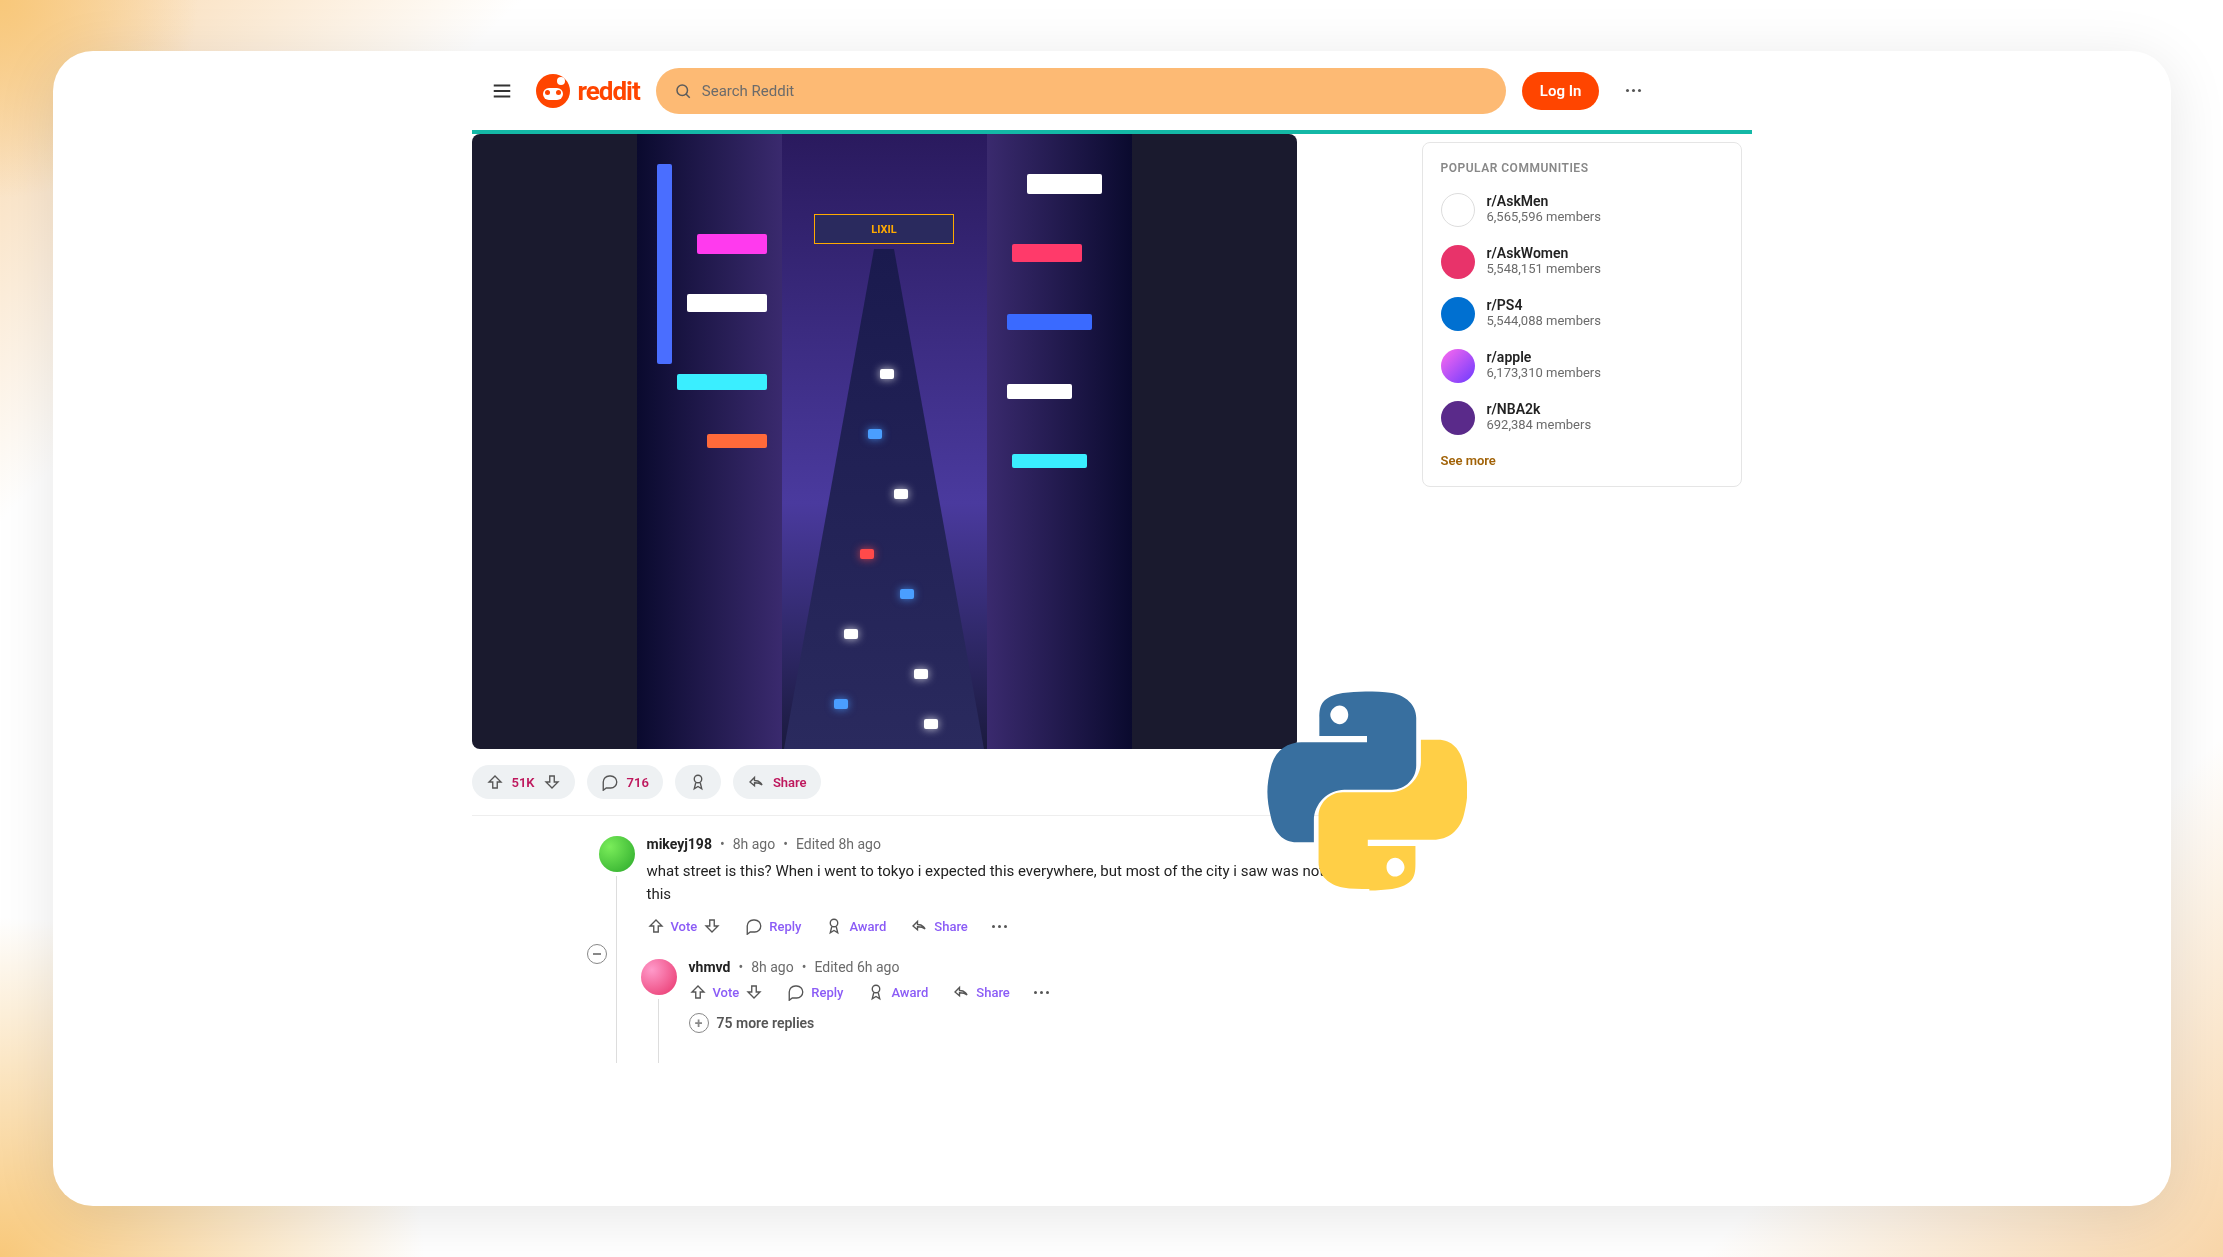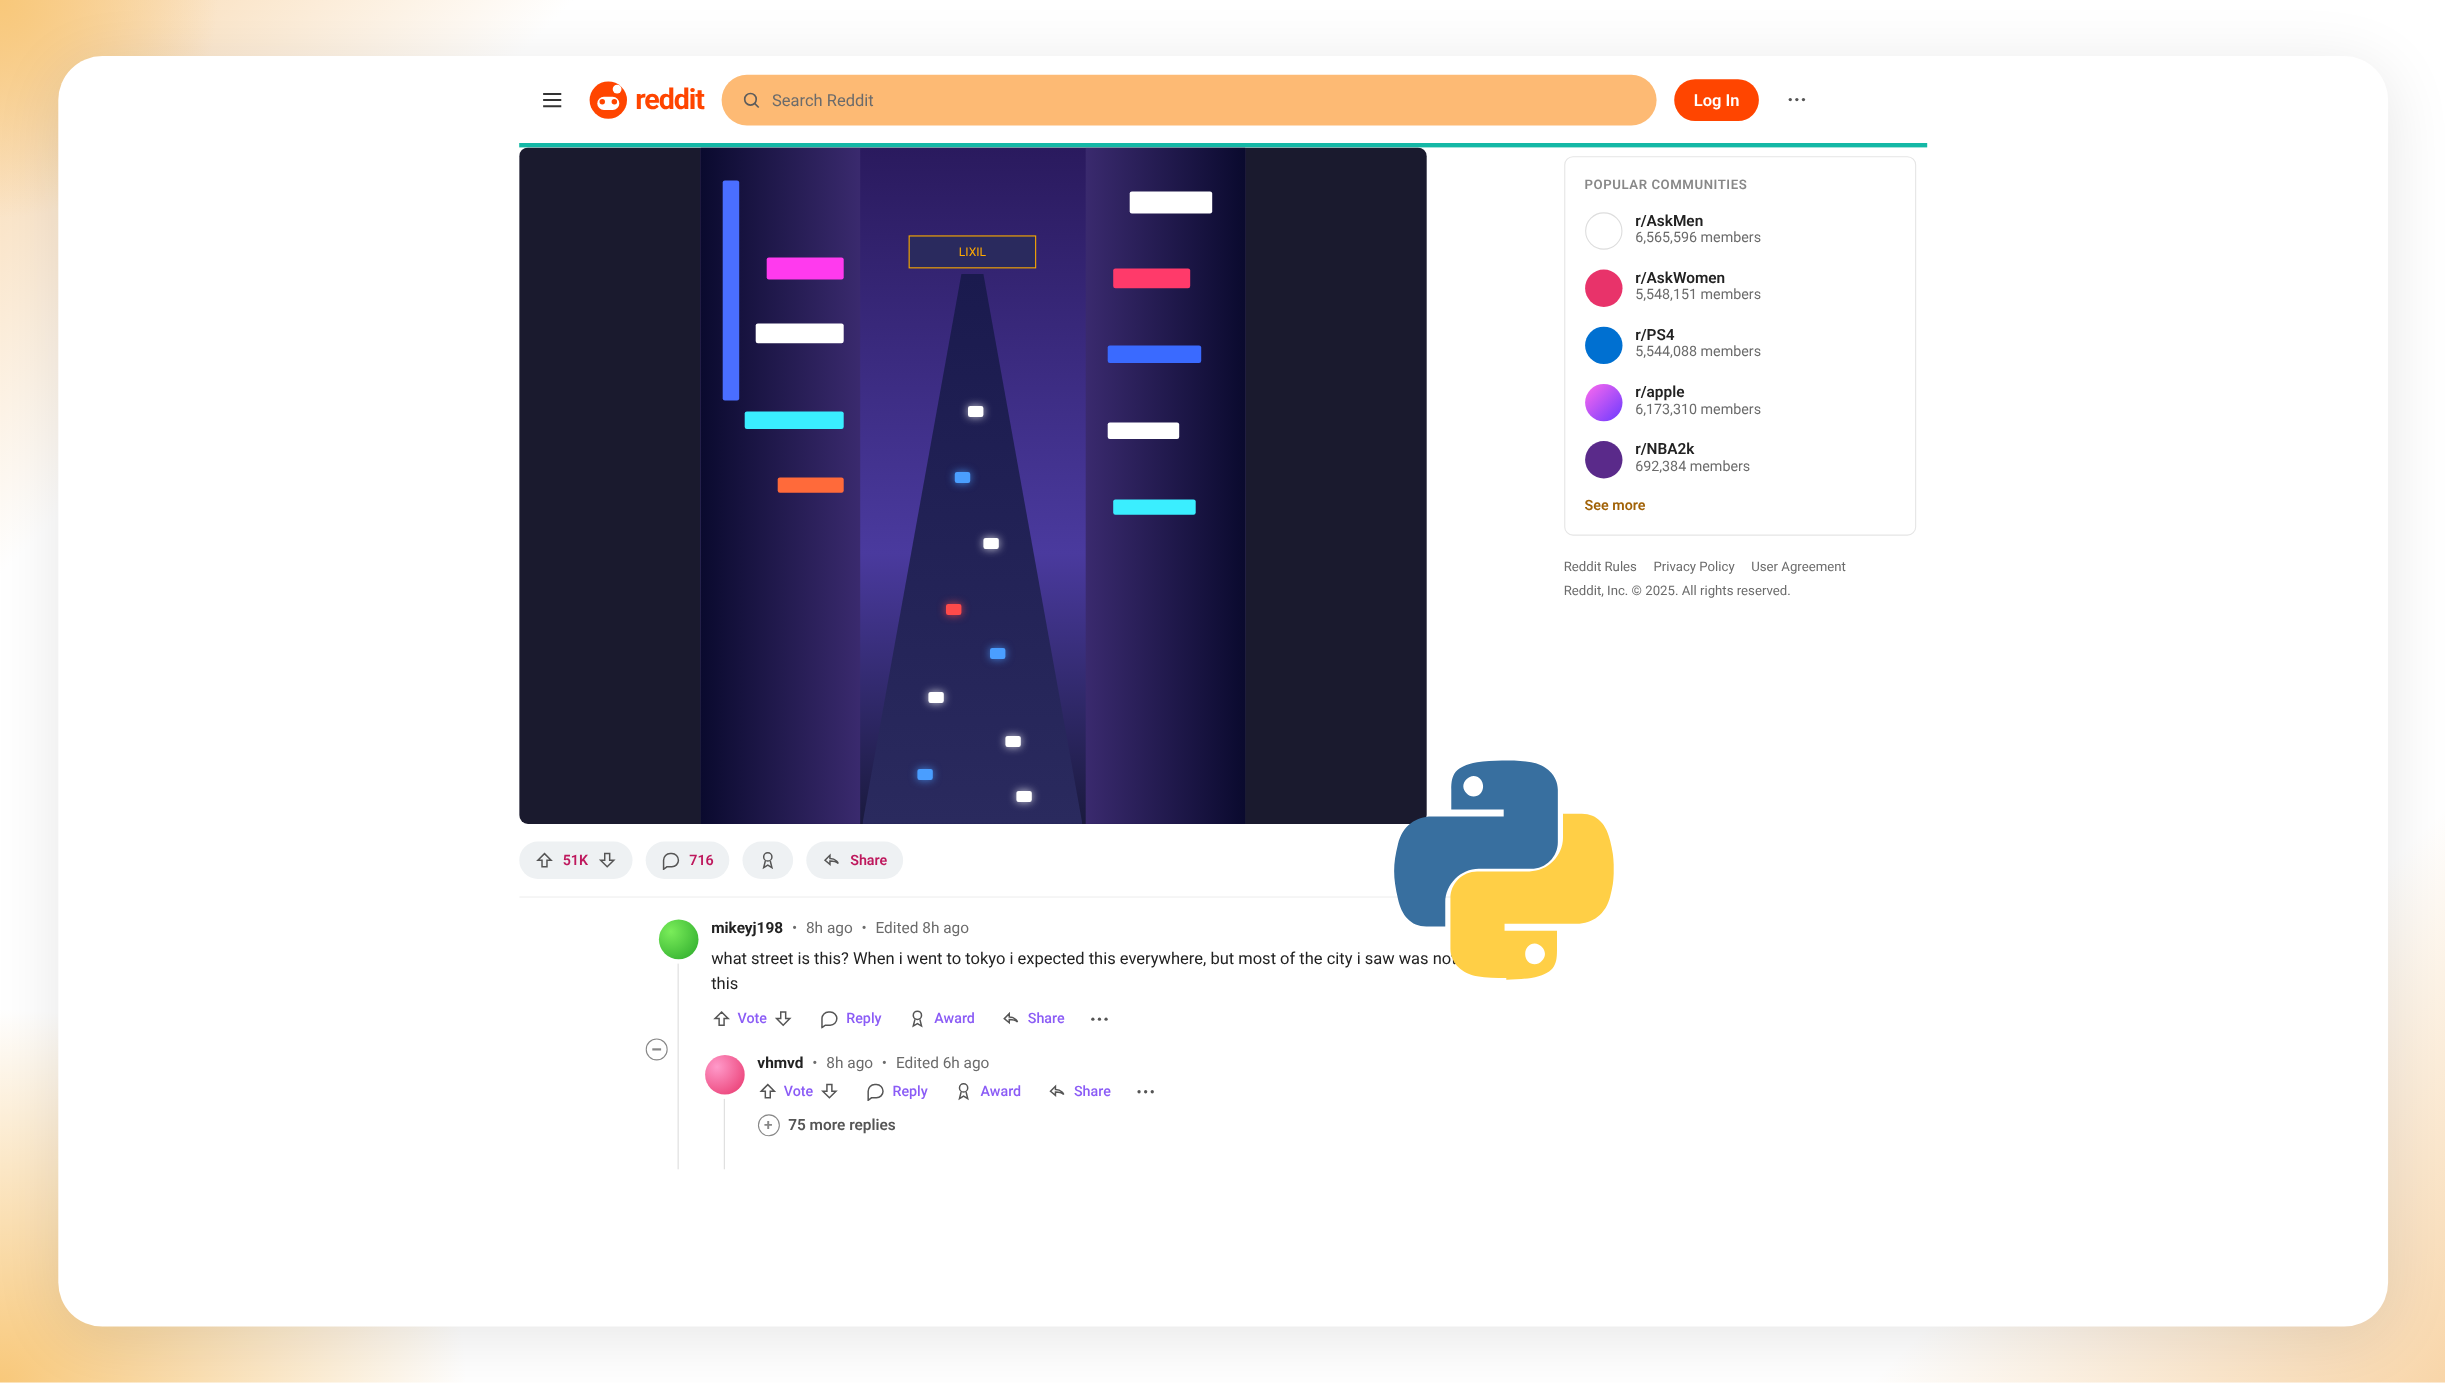--- a/index.html
+++ b/index.html
@@ -41,21 +41,21 @@
 .buildings-left .s5{background:#ff6a3a;top:300px;left:70px;width:60px;height:14px}
 .buildings-right .s1{background:#fff;top:40px;right:30px;width:75px;height:20px}
 .buildings-right .s2{background:#ff3a6a;top:110px;right:50px;width:70px;height:18px}
 .buildings-right .s3{background:#3a6aff;top:180px;right:40px;width:85px;height:16px}
 .buildings-right .s4{background:#fff;top:250px;right:60px;width:65px;height:15px}
 .buildings-right .s5{background:#3aeeff;top:320px;right:45px;width:75px;height:14px}
 .road{position:absolute;bottom:0;left:50%;transform:translateX(-50%);width:200px;height:500px;background:linear-gradient(180deg,#1a1a4e 0%,#2a2a5e 100%);clip-path:polygon(45% 0,55% 0,100% 100%,0 100%)}
 .car{position:absolute;width:14px;height:10px;background:#fff;border-radius:2px;box-shadow:0 0 8px rgba(255,255,255,.8)}
 .car.blue{background:#4a9eff;box-shadow:0 0 8px rgba(74,158,255,.8)}
 .car.red{background:#ff4a4a;box-shadow:0 0 8px rgba(255,74,74,.8)}
-.top-sign{position:absolute;top:80px;left:50%;transform:translateX(-50%);width:116px;height:30px;background:#2a2a5e;border:1px solid #ffaa00;display:flex;align-items:center;justify-content:center;color:#ffaa00;font-size:11px;font-weight:normal}
+.top-sign{position:absolute;top:80px;left:50%;transform:translateX(-50%);width:140px;height:30px;background:#2a2a5e;border:1px solid #ffaa00;display:flex;align-items:center;justify-content:center;color:#ffaa00;font-size:11px;font-weight:bold}
 .post-actions{display:flex;gap:12px;padding:16px 0;border-bottom:1px solid #eee}
 .pill{display:flex;align-items:center;gap:8px;background:#eef1f3;border-radius:20px;padding:8px 14px;font-size:13px;font-weight:600;color:#be185d;cursor:pointer}
 .pill svg{width:18px;height:18px;stroke:#555;fill:none;stroke-width:1.8}
 .comments{padding:20px 0 20px 175px}
 .comment{margin-bottom:20px;position:relative}
 .comment.reply{margin-left:42px}
 .avatar{width:36px;height:36px;border-radius:50%;position:absolute;left:-48px;top:0}
 .av-green{background:radial-gradient(circle at 30% 30%,#7aed5a,#2aa82a)}
 .av-pink{background:radial-gradient(circle at 30% 30%,#ff9aca,#e8336a)}
 .collapse{position:absolute;left:-60px;top:108px;width:20px;height:20px;border:1.5px solid #888;border-radius:50%;display:flex;align-items:center;justify-content:center;cursor:pointer}
@@ -331,26 +331,20 @@
             </div>
             <div class="comm">
               <div class="comm-icon ci-nba"></div>
               <div>
                   <div class="comm-name">r/NBA2k</div>
                   <div class="comm-members">692,384 members</div>
                 </div>
             </div>
             <div class="see-more">See more</div>
           </div>
-          <div class="footer">
-            <a>Reddit Rules</a>
-            <a>Privacy Policy</a>
-            <a>User Agreement</a>
-            <div>Reddit, Inc. © 2025. All rights reserved.</div>
-          </div>
         </div>
       </div>
     </div>
 
     <svg class="python-logo" viewBox="0 0 256 255">
       <path d="M126 0c-10 0-20 1-29 2-26 5-30 14-30 32v23h61v8H44c-18 0-34 11-39 32-6 24-6 39 0 64 4 19 15 32 33 32h22v-28c0-21 18-39 39-39h61c17 0 31-14 31-31V34c0-17-14-29-31-32-11-2-22-2-34-2zM93 18c6 0 11 5 11 12s-5 12-11 12-12-6-12-12 6-12 12-12z" fill="#386f9f"></path>
       <path d="M131 255c10 0 20-1 29-2 26-5 30-14 30-32v-23h-61v-8h84c18 0 34-11 39-32 6-24 6-39 0-64-4-19-15-32-33-32h-22v28c0 21-18 39-39 39H97c-17 0-31 14-31 31v59c0 17 14 29 31 32 11 2 22 2 34 2zm33-18c-6 0-11-5-11-12s5-12 11-12 12 6 12 12-6 12-12 12z" fill="#ffcf46"></path>
     </svg>
   </div>
 </div>

